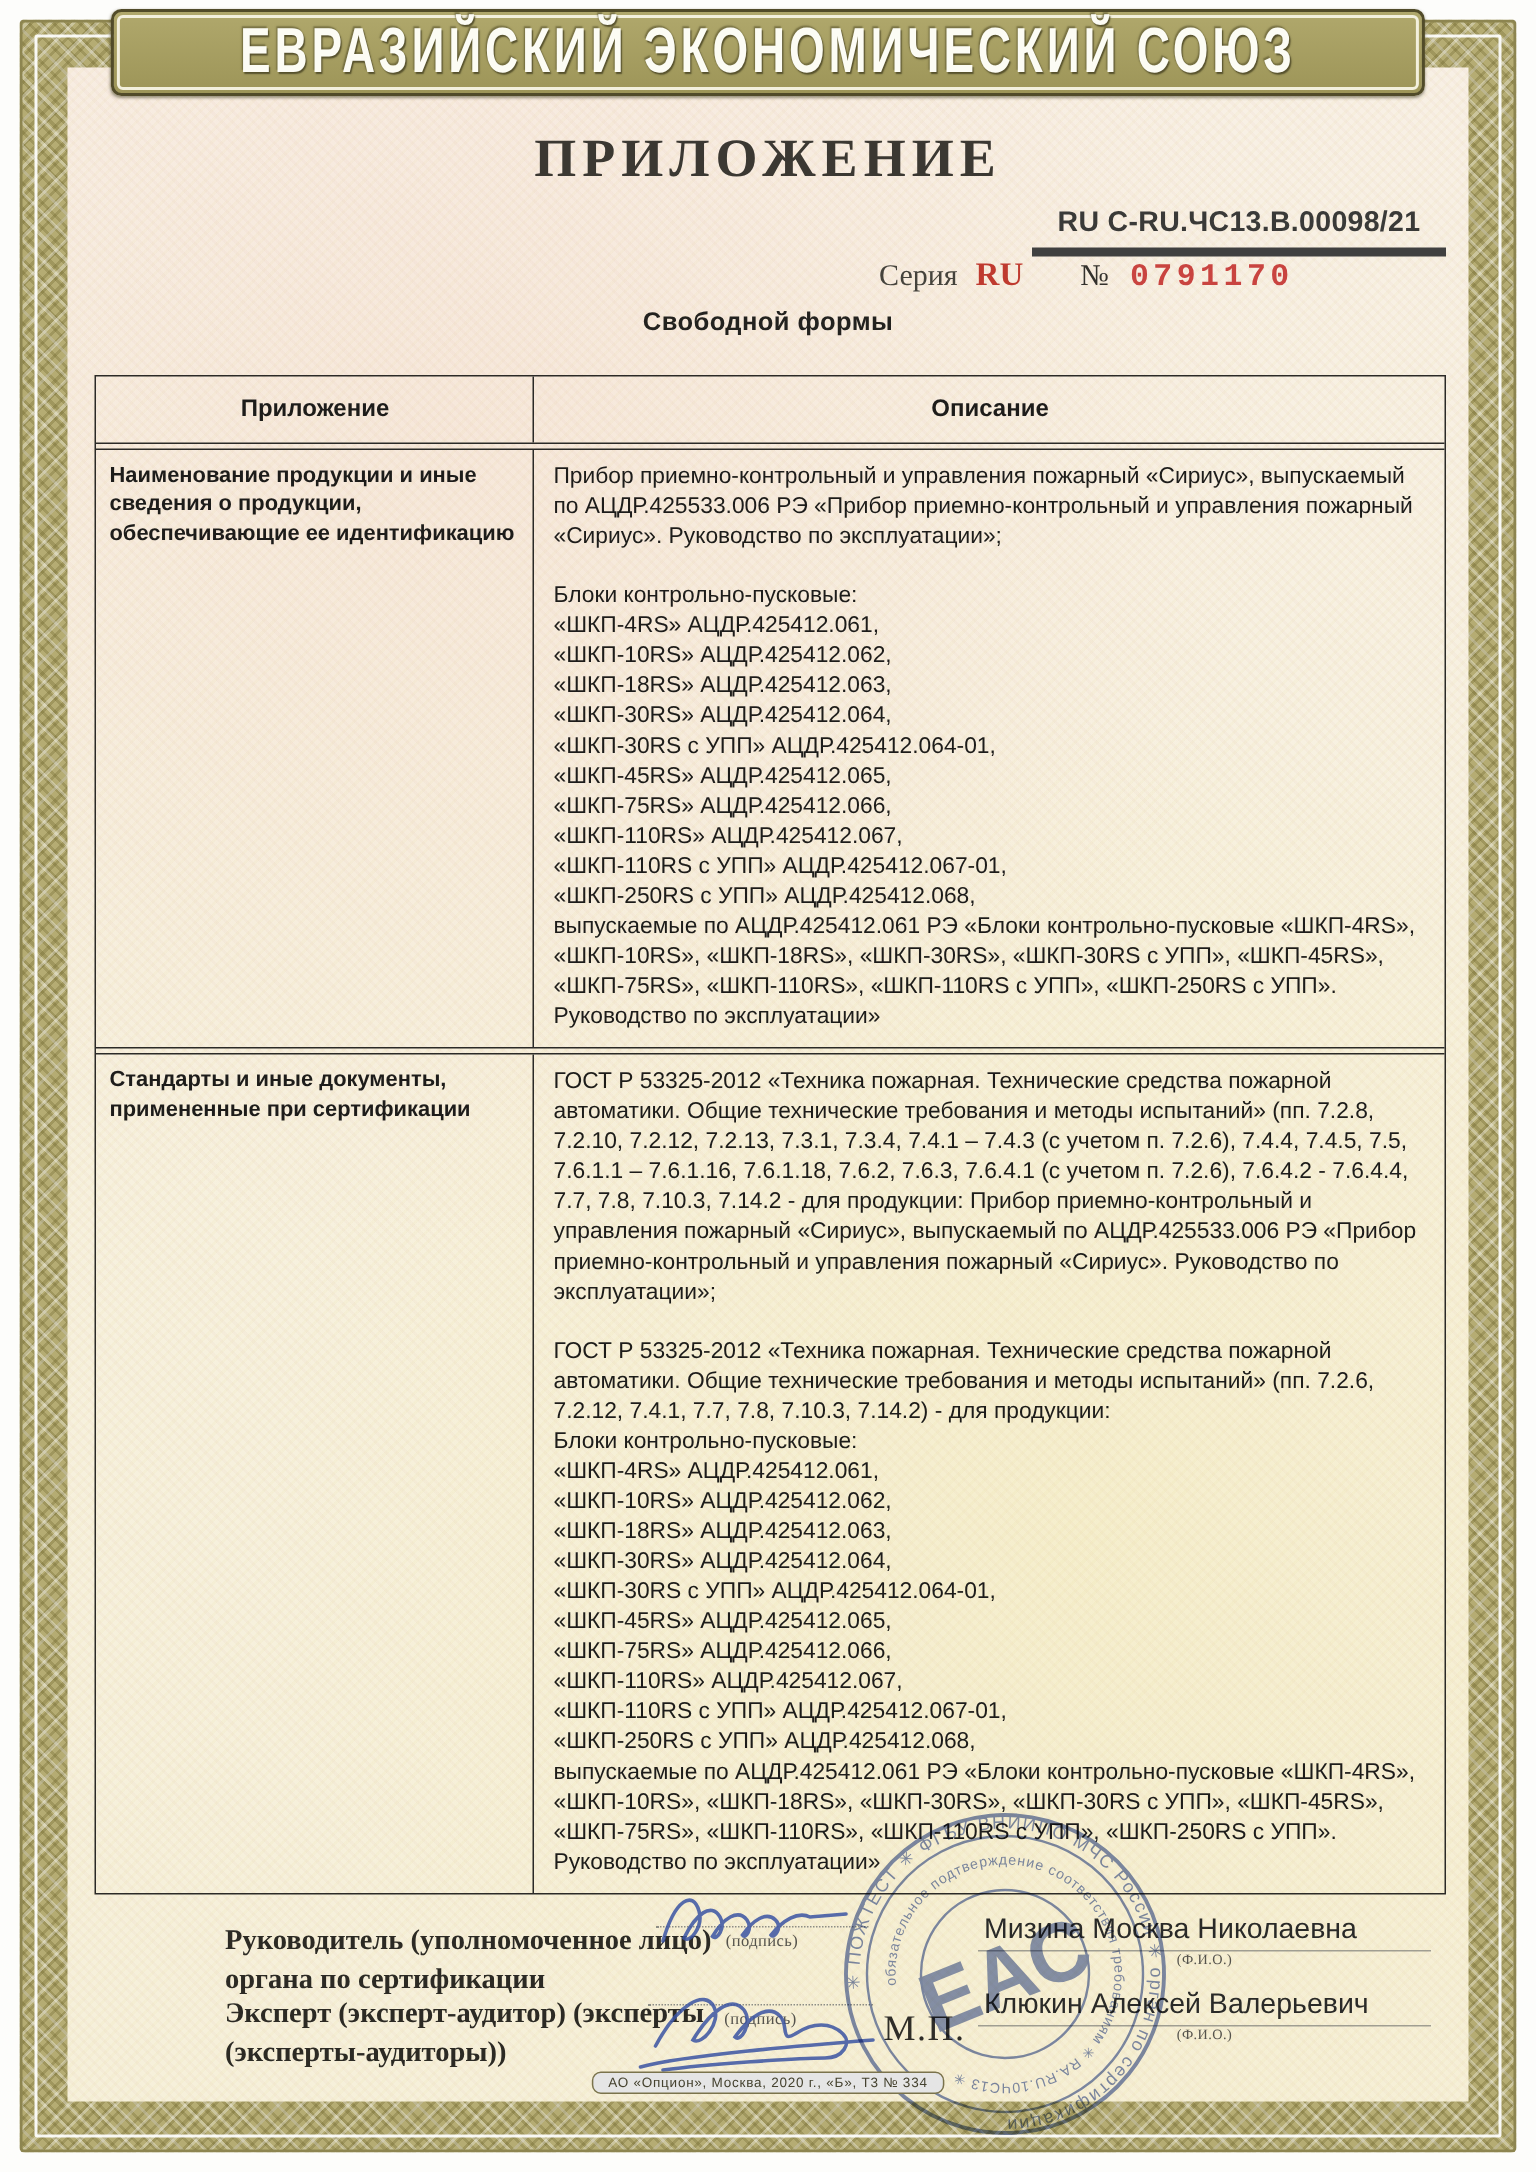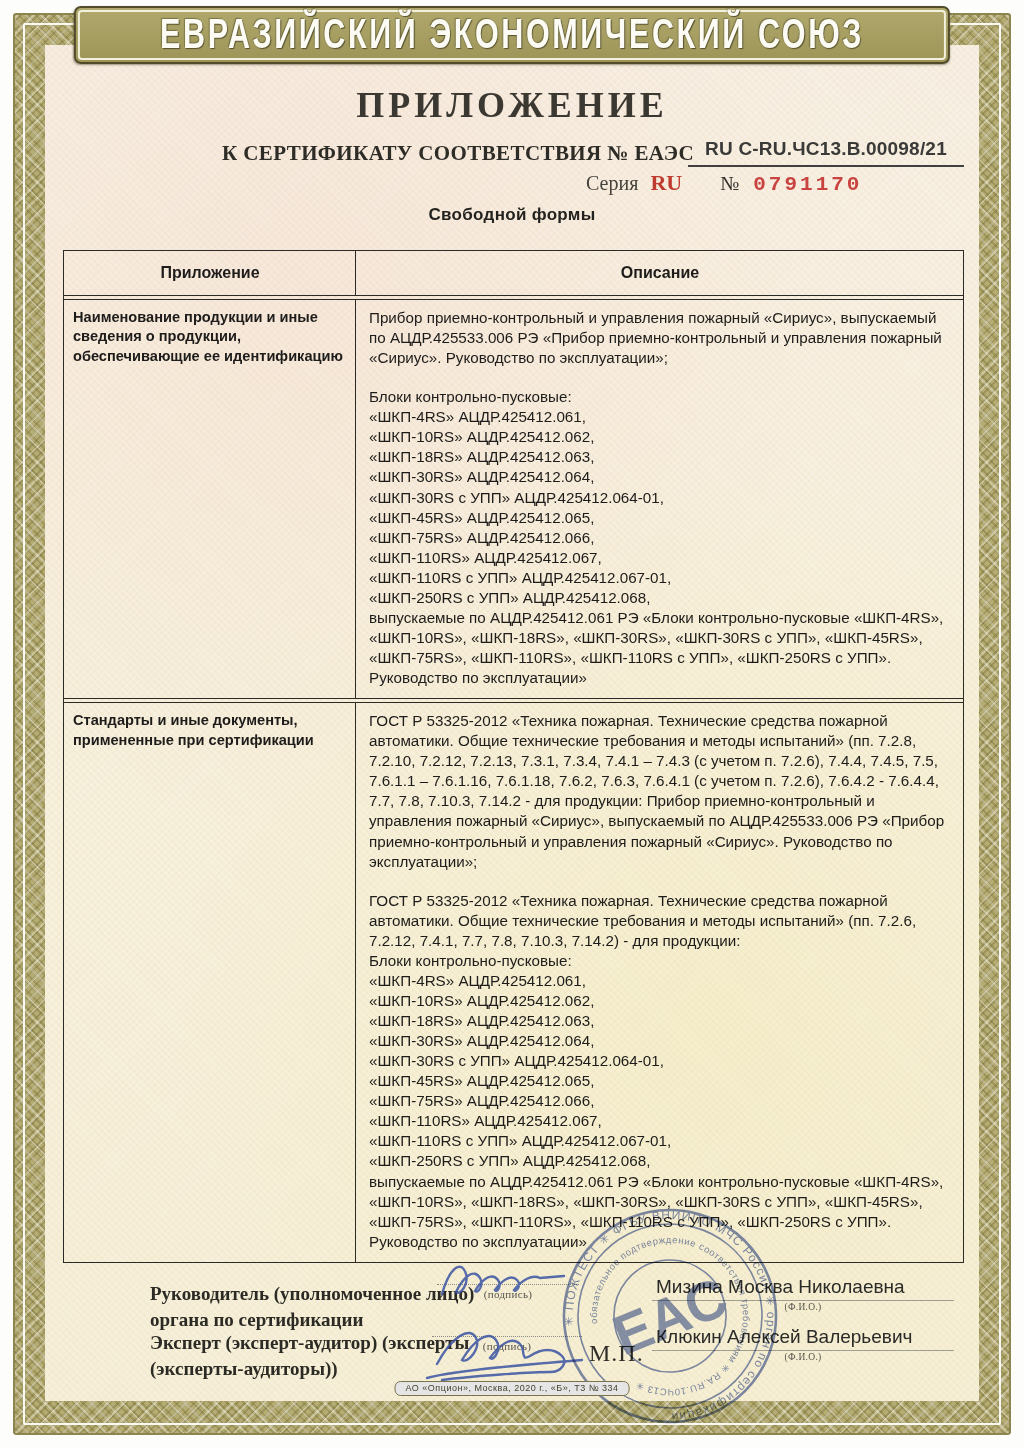--- a/index.html
+++ b/index.html
@@ -56,21 +56,21 @@
     letter-spacing:4px; color:#3b3832;
   }
   .subtitle {
     position:absolute; top:141px; left:222px;
     font-family:"Liberation Serif", serif; font-size:21px; font-weight:600;
     letter-spacing:.4px; color:#2e2c27; white-space:nowrap;
   }
   .cert-no {
     position:absolute; top:138px; left:688px; width:276px; text-align:center;
     font-size:19px; font-weight:600; color:#3a3a38; letter-spacing:.2px;
-    border-bottom:2px solid #404040; padding-bottom:5px; white-space:nowrap;
+    border-bottom:6px solid #404040; padding-bottom:5px; white-space:nowrap;
   }
   .series-row {
     position:absolute; top:170px; left:586px; white-space:nowrap;
     font-family:"Liberation Serif", serif; font-size:20px; color:#45433c;
   }
   .series-value { color:#bf3a2f; font-weight:bold; font-size:22px; margin-left:12px; }
   .number-sign { color:#33312c; margin-left:38px; }
   .blank-number {
     font-family:"Liberation Mono", monospace; font-weight:bold; font-size:21px;
     color:#c94440; letter-spacing:3px; margin-left:14px;
@@ -144,21 +144,20 @@
   <div class="doc"></div>
 
   <div class="banner">
     <div class="banner-inner">
       <span class="banner-text">ЕВРАЗИЙСКИЙ ЭКОНОМИЧЕСКИЙ СОЮЗ</span>
     </div>
   </div>
 
   <div class="title">ПРИЛОЖЕНИЕ</div>
 
-  <div class="subtitle">К СЕРТИФИКАТУ СООТВЕТСТВИЯ № ЕАЭС</div>
   <div class="cert-no">RU С-RU.ЧС13.В.00098/21</div>
 
   <div class="series-row">
     <span>Серия</span><span class="series-value">RU</span><span class="number-sign">№</span><span class="blank-number">0791170</span>
   </div>
 
   <div class="form-type">Свободной формы</div>
 
   <div class="tbl">
     <div class="trow thead">

